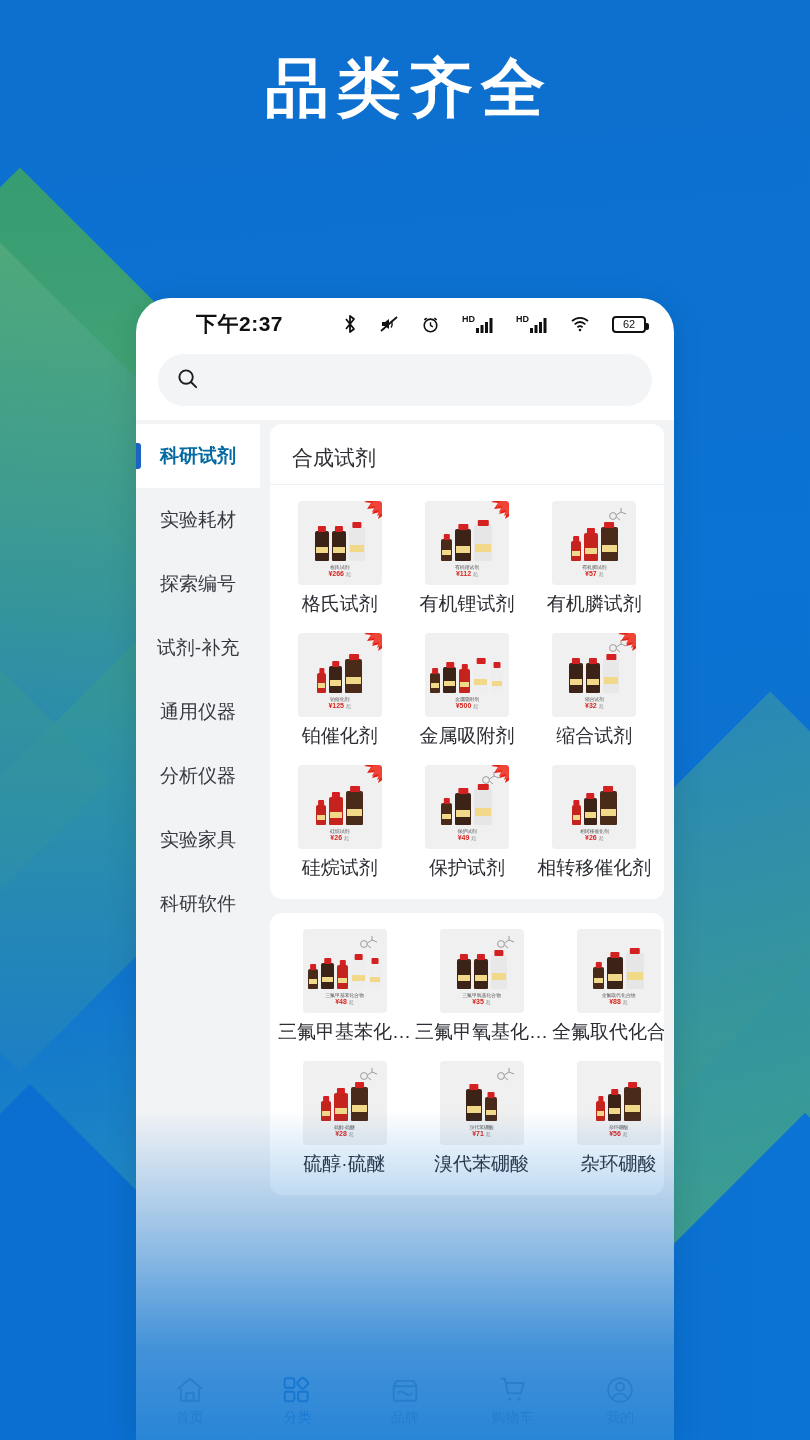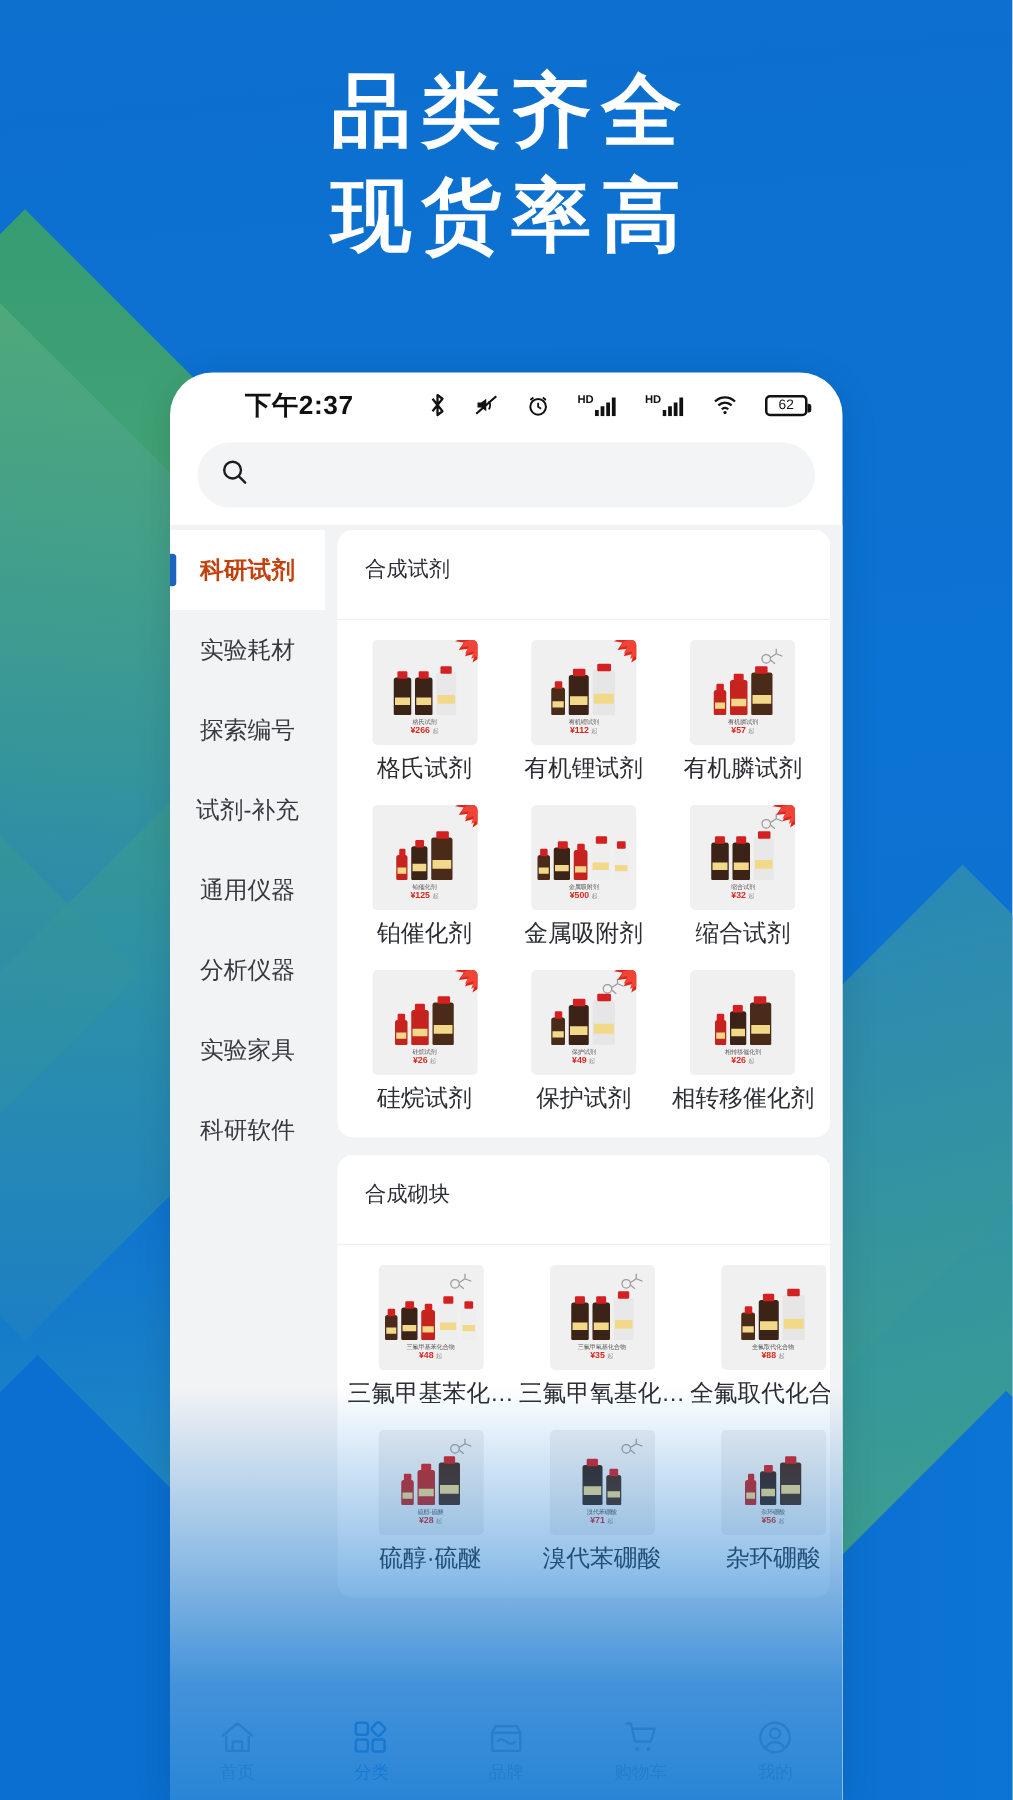--- a/index.html
+++ b/index.html
@@ -150,43 +150,43 @@
     padding-top: 4px;
   }
   .side-item {
     height: 64px;
     display: flex; align-items: center; justify-content: center;
     font-size: 19px; color: #36393f;
     position: relative;
   }
   .side-item.active {
     background: #ffffff;
-    color: #c2410c;
+    color: #0369a1;
     font-weight: bold;
   }
   .side-item.active:before {
     content:""; position:absolute; left:0; top:50%;
     transform: translateY(-50%);
     width: 5px; height: 26px; background:#1c64c4; border-radius: 0 3px 3px 0;
   }
 
   .content {
     flex: 1; padding: 4px 10px 0 10px;
     background:#f2f3f5;
     overflow: hidden;
   }
   .card {
     background: #ffffff;
     border-radius: 12px;
     margin-bottom: 14px;
     overflow: hidden;
   }
   .card-head {
-    padding: 20px 22px 28px;
-    font-size: 17px; color: #2b2d33;
+    padding: 20px 22px 12px;
+    font-size: 21px; color: #2b2d33;
     border-bottom: 1px solid #eef0f2;
   }
   .grid {
     display: grid;
     grid-template-columns: repeat(3, 1fr);
     padding: 10px 6px 14px;
     row-gap: 6px;
   }
   .cell { text-align: center; padding: 6px 2px 4px; }
   .thumb {
@@ -258,21 +258,20 @@
   <div class="bg-shape sh-left-green"></div>
   <div class="bg-shape sh-left-green2"></div>
   <div class="bg-shape sh-left-teal"></div>
   <div class="bg-shape sh-left-blue-bottom"></div>
   <div class="bg-shape sh-right-green"></div>
   <div class="bg-shape sh-right-green2"></div>
   <div class="bg-shape sh-right-blue"></div>
 
   <div class="headline">
     <div>品类齐全</div>
-    <div>现货率高</div>
   </div>
 
   <div class="phone">
 
     <div class="statusbar">
       <div class="status-time">下午2:37</div>
       <div class="status-icons">
         <span>
           <svg width="14" height="20" viewBox="0 0 14 20">
               <path d="M3 5l8 10-4 3V2l4 3L3 15" fill="none" stroke="#111" stroke-width="1.8" stroke-linejoin="round"></path>
@@ -593,21 +592,20 @@
                   <div class="pricetag">
                     <span class="pname">相转移催化剂</span>
                     <span class="pprice">¥26 <em>起</em></span>
                   </div>
                 </div>
                 <div class="cell-label">相转移催化剂</div>
               </div>
             </div>
           </div>
           <div class="card">
-            <div class="card-head">合成砌块</div>
             <div class="grid">
               <div class="cell">
                 <div class="thumb">
                   <div class="bottles">
                     <div class="bt" style="width: 10px; height: 20px; background: rgb(74, 42, 24);">
                       <span class="lbl"></span>
                     </div>
                     <div class="bt" style="width: 13px; height: 26px; background: rgb(59, 35, 24);">
                       <span class="lbl"></span>
                     </div>

